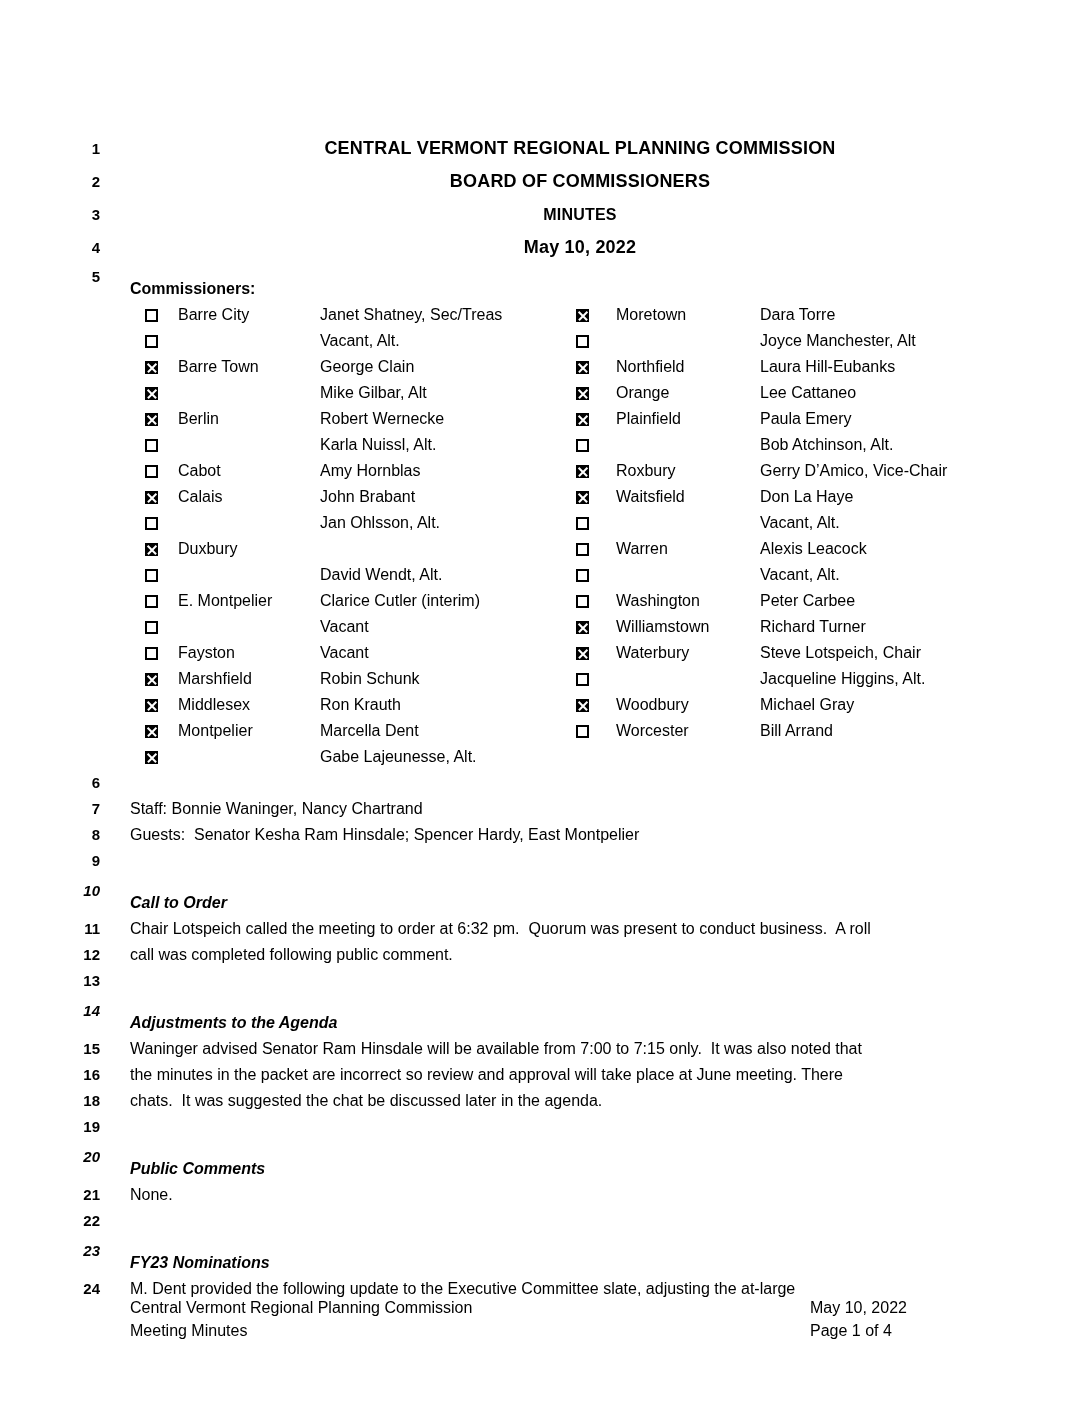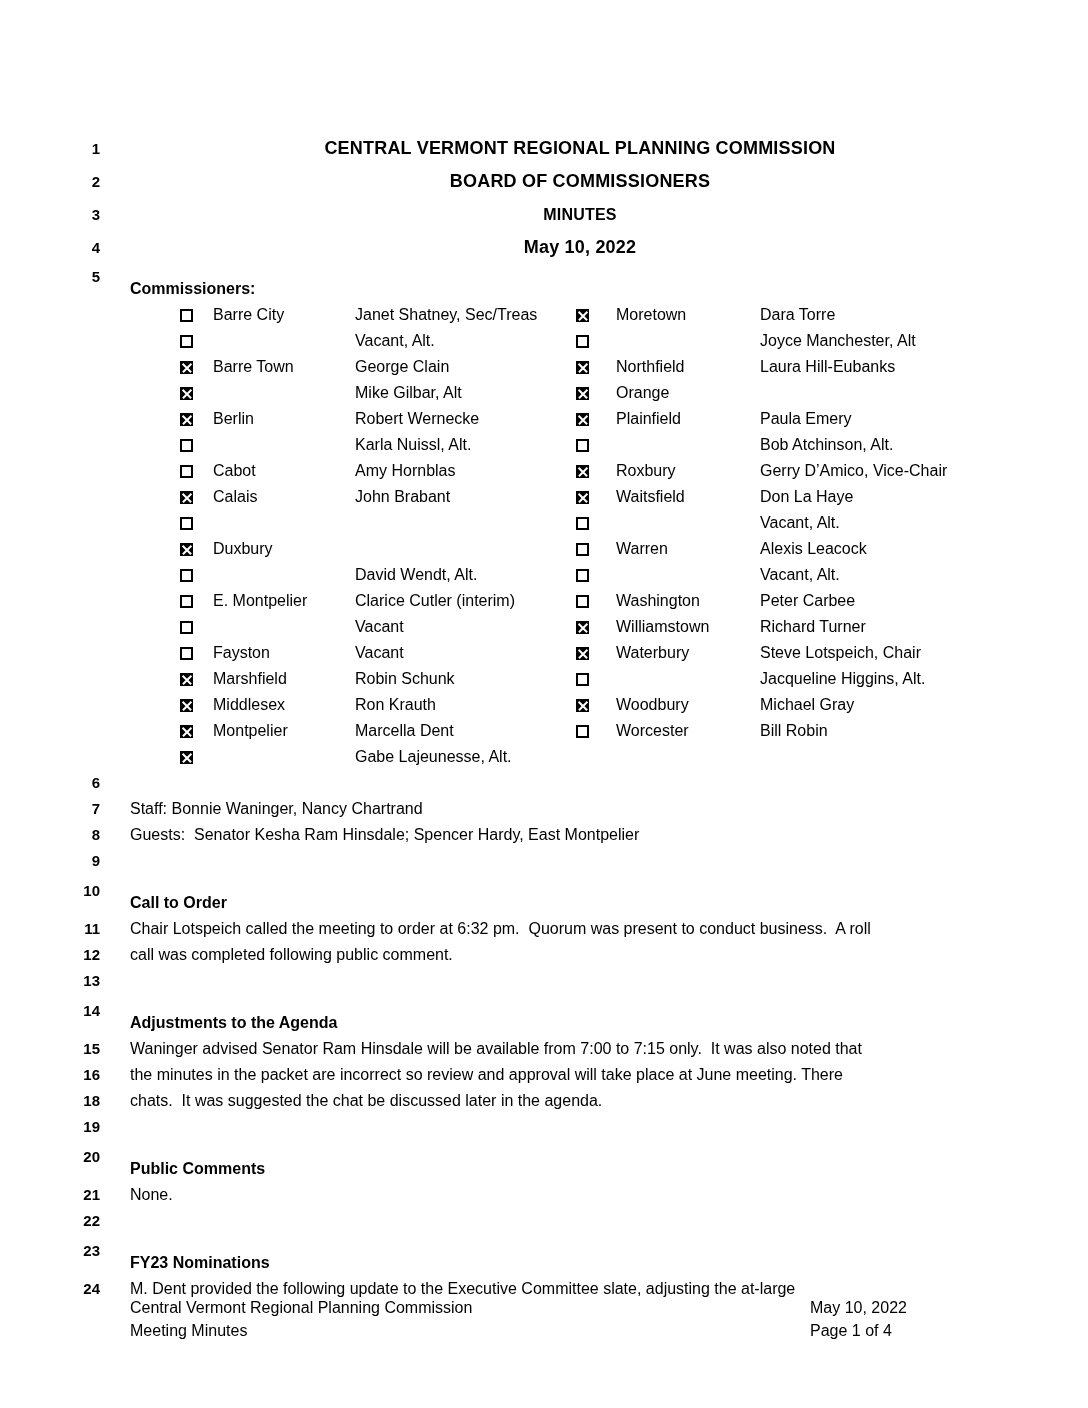--- a/index.html
+++ b/index.html
@@ -14,28 +14,28 @@
   .doc { position:absolute; left:60px; top:132px; width:970px; }
 
   
   .line { display:flex; align-items:flex-start; min-height:26px; line-height:26px; }
   .hline { min-height:33px; line-height:33px; }
   .num  { width:40px; flex:none; text-align:right; font-weight:bold; font-size:15px; line-height:inherit; }
   .ltext { margin-left:30px; flex:1; white-space:pre; }
   .center { text-align:center; font-weight:bold; font-size:18px; letter-spacing:0.2px; }
   .sz-xl { font-size:16px; }
   .bold { font-weight:bold;margin-top:12px; }
-  .pad-top { margin-top:4px; }
+  .pad-top { margin-top:4px;font-style:italic; }
 
   
   .comm { display:flex; margin-left:85px; }
   .comm-col-left  { width:431px; flex:none; }
   .comm-col-right { flex:1; }
   .comm-row { display:grid; align-items:center; height:26px; }
-  .comm-col-left  .comm-row { grid-template-columns:33px 142px 1fr;margin-left:35px; }
+  .comm-col-left  .comm-row { grid-template-columns:33px 142px 1fr; }
   .comm-col-right .comm-row { grid-template-columns:40px 144px 1fr; }
   .comm-town, .comm-name { white-space:pre; line-height:26px; }
   .town-bold { font-weight:normal; }
 
   .cb { width:13px; height:13px; box-sizing:border-box; position:relative; }
   .cb-unchecked { border:2px solid #000; background:#fff; }
   .cb-checked { background:#000; border:1px solid #000; }
   .cb-checked::before, .cb-checked::after {
     content:""; position:absolute; left:0px; top:5px; width:12px; height:1.6px;
     background:#ffffff;
@@ -134,20 +134,21 @@
               <div class="cb cb-checked"></div>
             </div>
             <div class="comm-town">Calais</div>
             <div class="comm-name">John Brabant</div>
           </div>
           <div class="comm-row">
             <div>
               <div class="cb cb-unchecked"></div>
             </div>
             <div class="comm-town"></div>
+            <div class="comm-name">Jan Ohlsson, Alt.</div>
           </div>
           <div class="comm-row">
             <div>
               <div class="cb cb-checked"></div>
             </div>
             <div class="comm-town">Duxbury</div>
           </div>
           <div class="comm-row">
             <div>
               <div class="cb cb-unchecked"></div>
@@ -225,20 +226,21 @@
               <div class="cb cb-checked"></div>
             </div>
             <div class="comm-town">Northfield</div>
             <div class="comm-name">Laura Hill-Eubanks</div>
           </div>
           <div class="comm-row">
             <div>
               <div class="cb cb-checked"></div>
             </div>
             <div class="comm-town">Orange</div>
+            <div class="comm-name">Lee Cattaneo</div>
           </div>
           <div class="comm-row">
             <div>
               <div class="cb cb-checked"></div>
             </div>
             <div class="comm-town">Plainfield</div>
             <div class="comm-name">Paula Emery</div>
           </div>
           <div class="comm-row">
             <div>
@@ -315,21 +317,21 @@
               <div class="cb cb-checked"></div>
             </div>
             <div class="comm-town">Woodbury</div>
             <div class="comm-name">Michael Gray</div>
           </div>
           <div class="comm-row">
             <div>
               <div class="cb cb-unchecked"></div>
             </div>
             <div class="comm-town">Worcester</div>
-            <div class="comm-name">Bill Robin</div>
+            <div class="comm-name">Bill Arrand</div>
           </div>
         </div>
     </div>
 
     <div id="body-lines">
         <div class="line">
           <div class="num">6</div>
           <div class="ltext"></div>
         </div>
         <div class="line">

